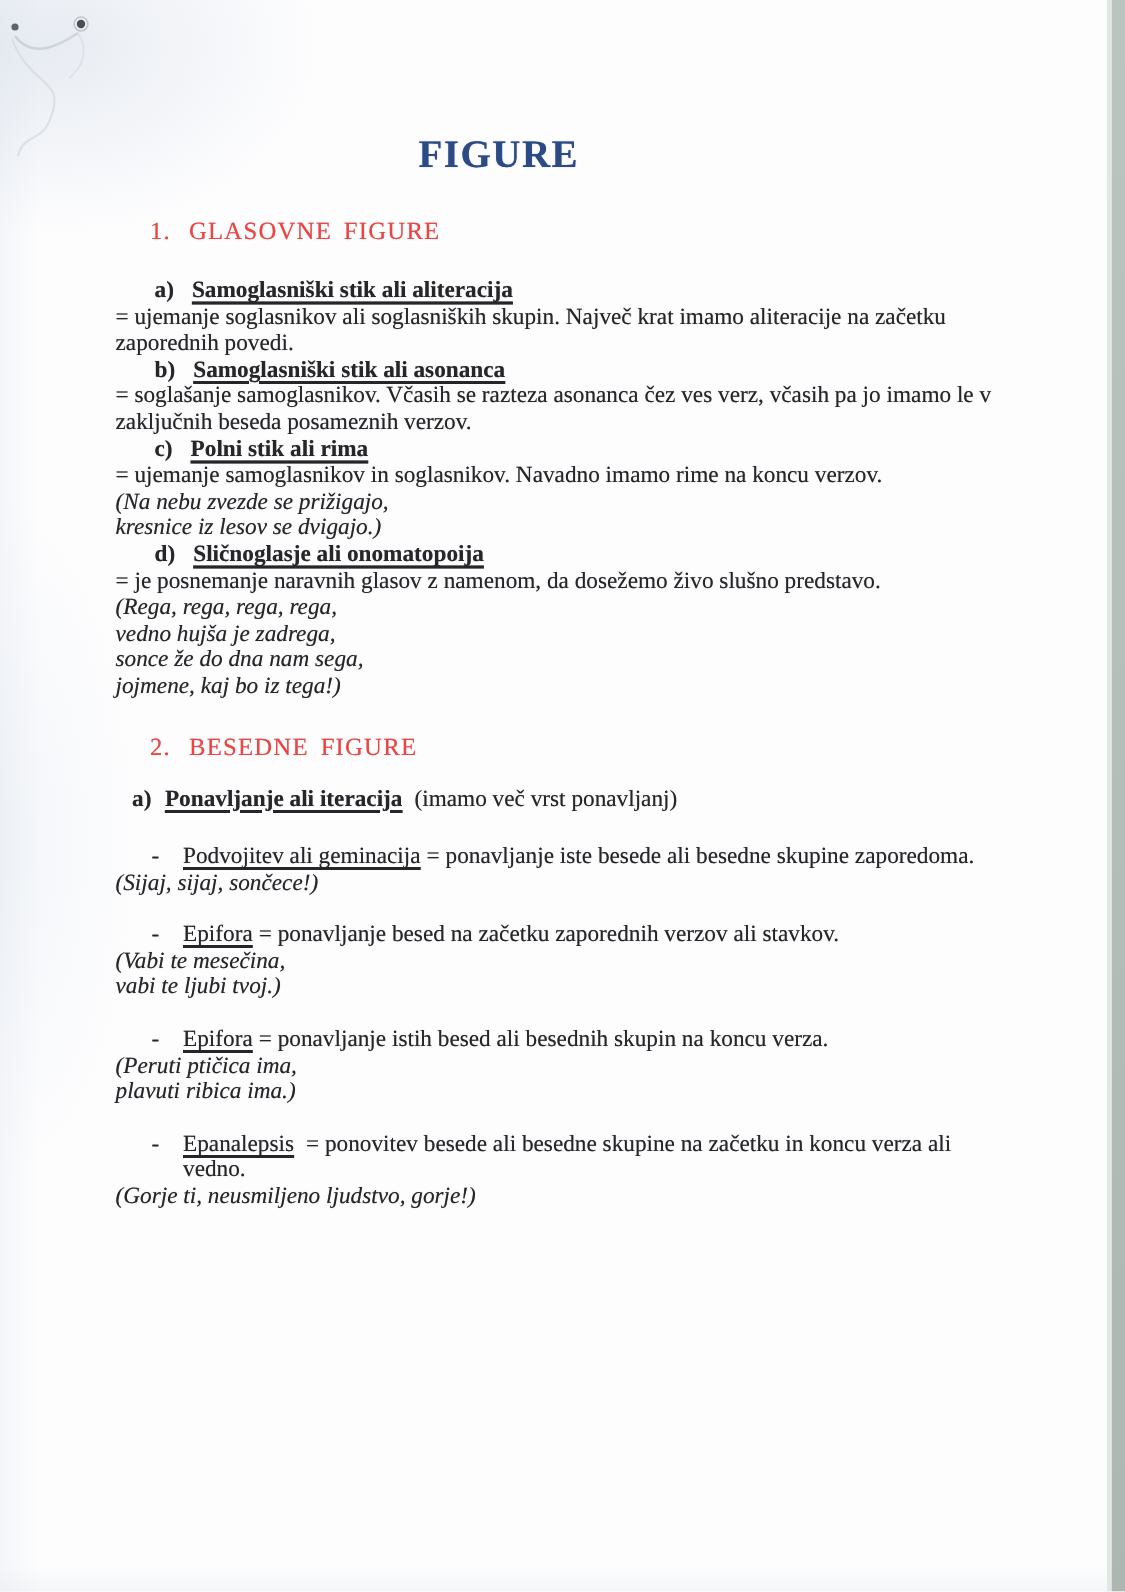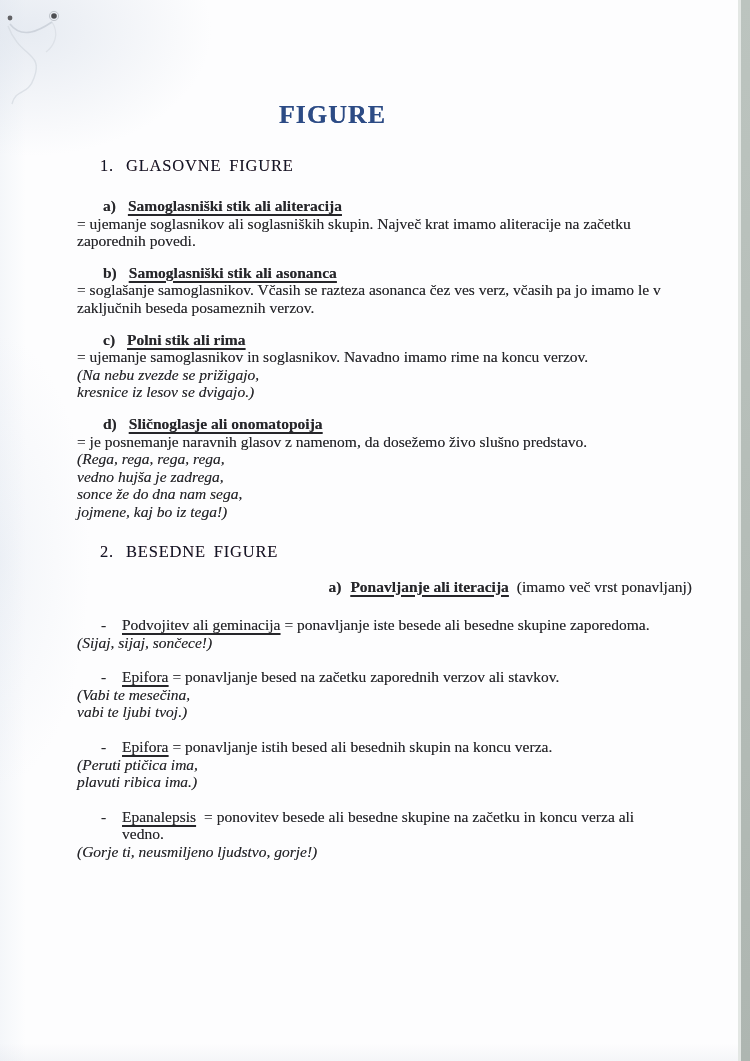--- a/index.html
+++ b/index.html
@@ -13,43 +13,43 @@
       radial-gradient(ellipse 120px 300px at 0px 560px, rgba(205,216,230,0.22), rgba(205,216,230,0) 75%),
       linear-gradient(to top, rgba(205,212,220,0.18) 0px, rgba(205,212,220,0) 18px),
       #fdfdfe;
   }
   .scan-edge-right{
     position:absolute;top:0;right:0;width:9px;height:1061px;
     background:linear-gradient(to bottom,#bcc4bf,#aeb6b1);
     border-left:3px solid #e3e7e4;
   }
   .content{
-    position:absolute;left:0;top:16px;width:665px;
+    position:absolute;left:0;top:4px;width:665px;
   }
   .doc-title{
     margin-top:84px;text-align:center;
     font-size:26px;font-weight:bold;letter-spacing:1px;
     color:#2c4b85;
     text-shadow:0 0 0.6px rgba(44,75,133,0.7);
   }
   .red-heading{
     margin-left:100px;
-    font-size:16.5px;color:#0f172a;letter-spacing:0.8px;word-spacing:3px;
+    font-size:16.5px;color:#ef4444;letter-spacing:0.8px;word-spacing:3px;
     text-shadow:0 0 0.5px rgba(177,84,74,0.6);
   }
   .red-heading .num{margin-right:12px;}
   .rh1{margin-top:26px;}
   .rh2{margin-top:21px;}
   .body-col{
     margin-left:77px;width:615px;
     font-size:15.5px;line-height:17.6px;
     text-shadow:0 0 0.5px rgba(38,38,42,0.55);
   }
   .item-heading{
-    margin-left:26px;margin-top:14px;font-weight:bold;
+    margin-left:26px;margin-top:0;font-weight:bold;
   }
   .item-heading .label{margin-right:12px;}
   .term-u{
     text-decoration:underline;
     text-decoration-thickness:1.5px;
     text-underline-offset:2.5px;
   }
   .first-block{margin-top:21px;}
   .def-line{}
   .example{font-style:italic;}
@@ -116,21 +116,21 @@
     <div class="example">sonce že do dna nam sega,</div>
     <div class="example">jojmene, kaj bo iz tega!)</div>
   </div>
 
   <div class="red-heading rh2">
     <span class="num">2.</span><span>BESEDNE FIGURE</span>
   </div>
 
   <div class="body-col">
 
-    <div class="intro-line" style="margin-left:11px;text-align:right;">
+    <div class="intro-line" style="margin-left:11px;">
       <span class="label">a)</span><span class="term term-u">Ponavljanje ali iteracija</span><span class="note">(imamo več vrst ponavljanj)</span>
     </div>
 
     <div class="dash-item" style="margin-top:21px;">
       <span class="dash">-</span><span class="term-u">Podvojitev ali geminacija</span><span class="gap"></span><span>= ponavljanje iste besede ali besedne skupine zaporedoma.</span>
     </div>
     <div class="example">(Sijaj, sijaj, sončece!)</div>
 
     <div class="dash-item">
       <span class="dash">-</span><span class="term-u">Epifora</span><span class="gap"></span><span>= ponavljanje besed na začetku zaporednih verzov ali stavkov.</span>

